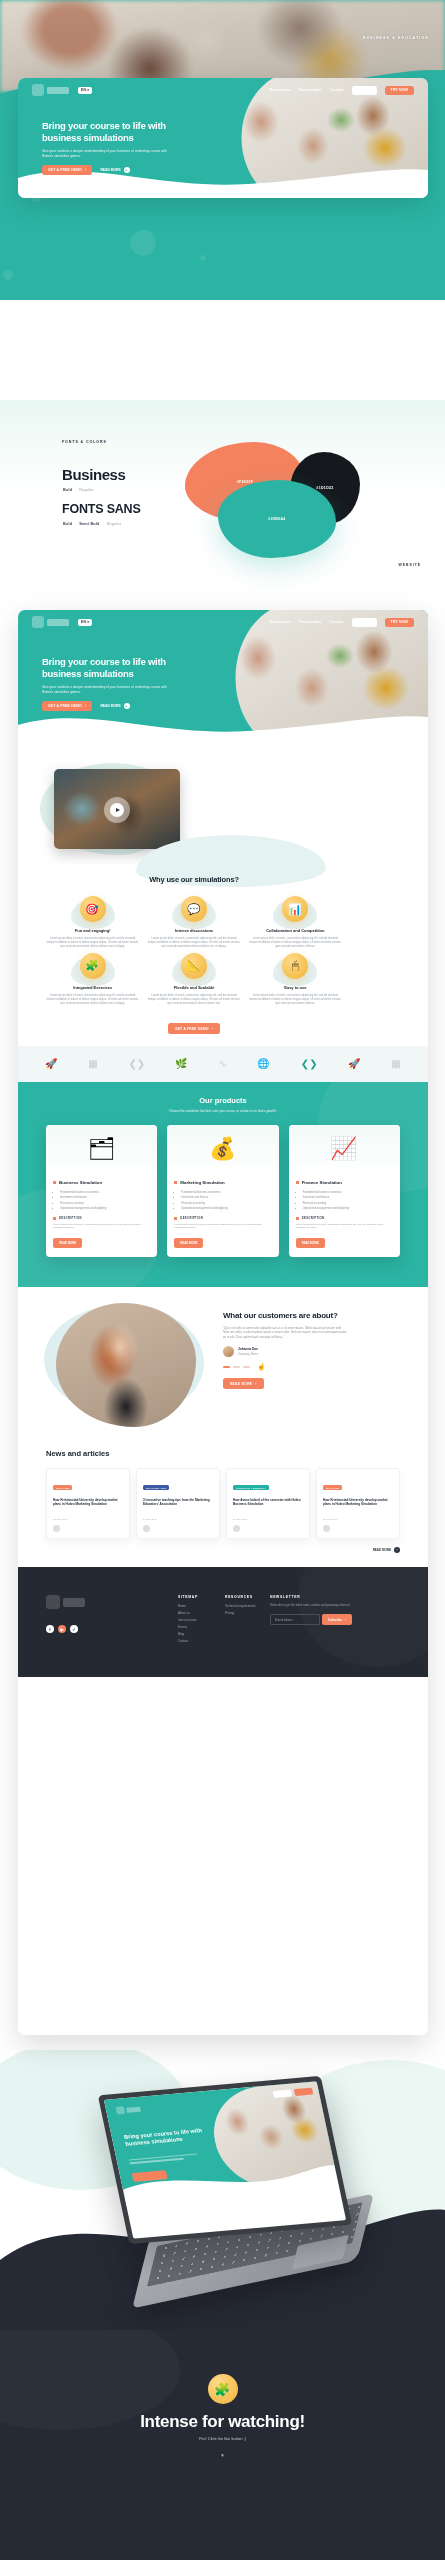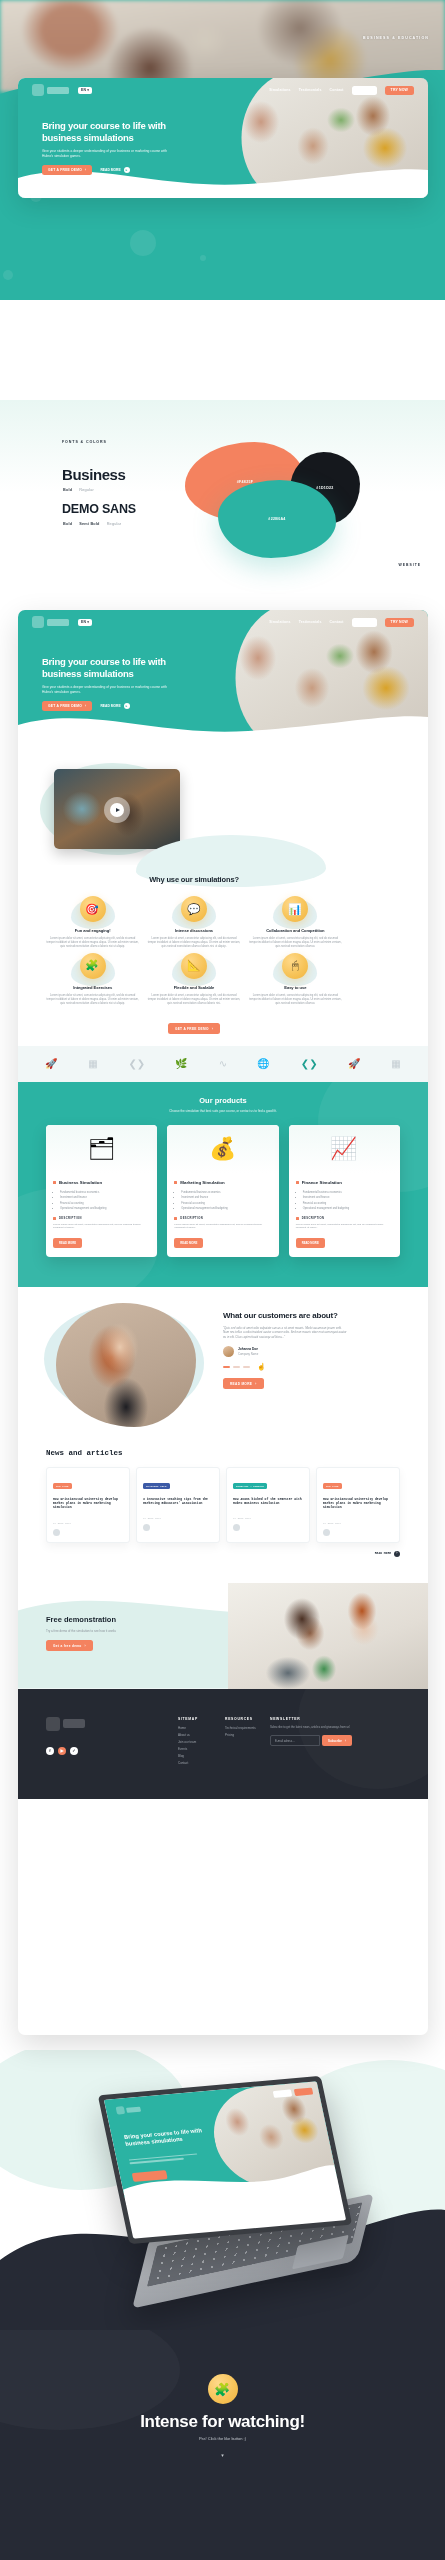--- a/index.html
+++ b/index.html
@@ -236,21 +236,21 @@
   .testi-who { margin-top:7px; display:flex; align-items:center; gap:4px; }
   .testi-av { width:11px; height:11px; border-radius:50%; background:linear-gradient(150deg,#e6c6a8,#b4824f); flex:none;}
   .testi-n { font-size:3.2px; font-weight:800; color:#17202b; }
   .testi-c { font-size:2.8px; color:#9aa1a8; margin-top:1px;}
   .dots { margin-top:6px; display:flex; align-items:center; gap:3px; }
   .dot { width:7px; height:2px; border-radius:1px; background:#eed3c9; }
   .dot.on { background:#f4825f; }
   .cursor-ico { margin-left:4px; font-size:7px; color:#2b3440; }
 
   
-  .m-news { position:relative; width:410px; background:#fff; padding:12px 0 14px;font-family:Liberation Mono, monospace; }
+  .m-news { position:relative; width:410px; background:#fff; padding:12px 0 14px; }
   .news-h { padding-left:28px; font-size:7.5px; font-weight:800; color:#17202b; }
   .news-grid { margin-top:10px; display:grid; grid-template-columns:repeat(4,1fr); gap:6px; padding:0 28px; }
   .ncard { background:#fff; border:.4px solid #eef2f4; border-radius:3px; padding:6px; box-shadow:0 4px 10px rgba(0,0,0,.05); }
   .ntag { display:inline-block; border-radius:1.5px; padding:1.6px 3px; font-size:2.3px; font-weight:700; color:#fff; letter-spacing:.2px;}
   .ntitle { margin-top:5px; font-size:3.1px; line-height:4.3px; font-weight:800; color:#17202b; }
   .ndate { margin-top:12px; font-size:2.5px; color:#a8afb5; }
   .nav2 { margin-top:4px; width:7px; height:7px; border-radius:50%; background:#d9dfe3; }
   .news-more { margin-top:8px; padding-right:28px; text-align:right; font-size:3px; font-weight:800; color:#2b3440; display:flex; justify-content:flex-end; align-items:center; gap:3px;}
   .news-more .circ { background:#2b3440; color:#fff; }
 
@@ -394,21 +394,21 @@
     </div>
 
   </section>
 
   <section class="fonts-sec">
     <div class="fc-label">FONTS &amp; COLORS</div>
     <div class="fc-font1">Business</div>
     <div class="fc-w1">
       <b>Bold</b><span>Regular</span>
     </div>
-    <div class="fc-font2">DEMO SANS</div>
+    <div class="fc-font2">FONTS SANS</div>
     <div class="fc-w2">
       <b>Bold</b><b>Semi Bold</b><span>Regular</span>
     </div>
     <div class="blob blob-orange">#F4825F</div>
     <div class="blob blob-dark">#1D1D22</div>
     <div class="blob blob-teal">#22B0A4</div>
     <div class="web-tag">WEBSITE</div>
   </section>
 
   <section class="mock">
@@ -655,32 +655,20 @@
           <div class="ndate">21 July 2019</div>
           <div class="nav2"></div>
         </div>
       </div>
       <div class="news-more">
           <span>READ MORE</span>
           <span class="circ">›</span>
         </div>
     </div>
 
-    <div class="m-demo">
-      <div class="demo-bg"></div>
-      <div class="demo-photo"></div>
-      <div class="demo-copy">
-        <div class="demo-h">Free demonstration</div>
-        <div class="demo-p">Try a free demo of the simulation to see how it works</div>
-        <span class="btn-orange">
-            <span>Get a free demo</span>
-            <span>›</span>
-          </span>
-      </div>
-    </div>
 
     <div class="m-footer">
       <div class="f-deco"></div>
       <div class="f-logo">
           <i></i>
           <b></b>
         </div>
       <div class="f-social">
         <span style="background:#fff">f</span>
         <span style="background:#f4825f;color:#fff">▶</span>

